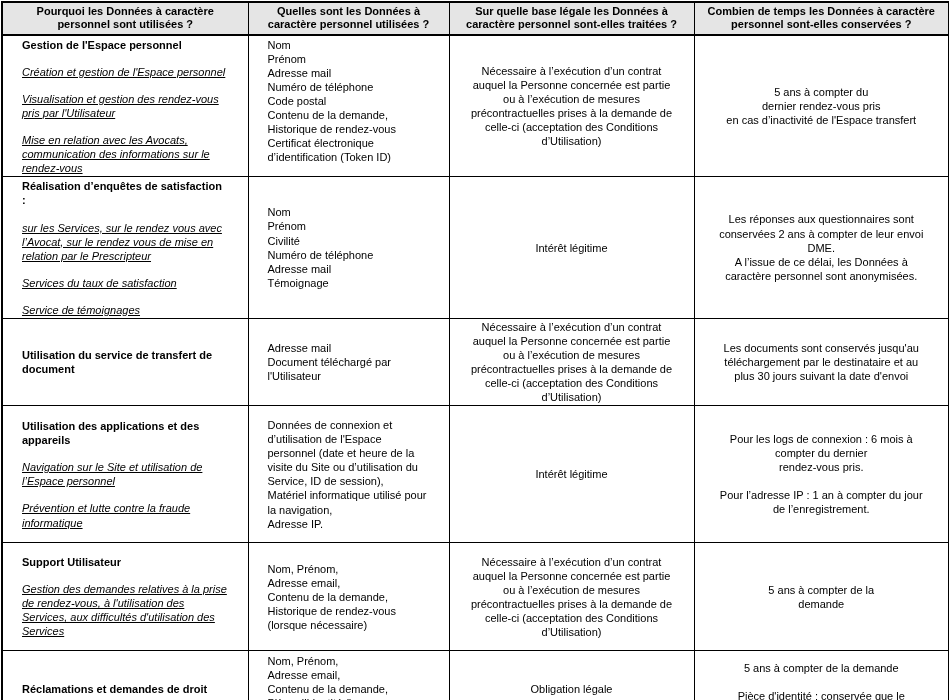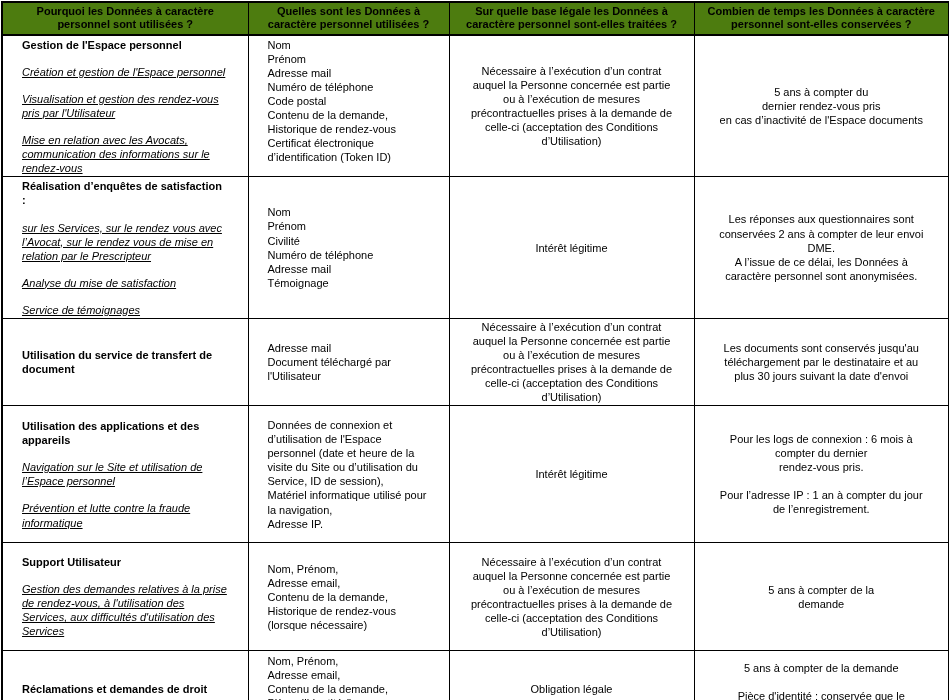--- a/index.html
+++ b/index.html
@@ -11,21 +11,21 @@
   }
   table {
     border-collapse: collapse;
     table-layout: fixed;
     width: 947px;
     margin: 1px 0 0 1px;
     border: 2px solid #000;
   }
   th, td { border: 1px solid #000; overflow: hidden; }
   thead th {
-    background: #4d7c0f;
+    background: #e5e5e5;
     font-weight: 700;
     text-align: center;
     vertical-align: middle;
     border-bottom: 2px solid #000;
     padding: 2px 6px;
     line-height: 1.22;
     height: 28px;
   }
   td { padding: 1px 19px; line-height: 1.28; vertical-align: middle; }
   td.purpose { text-align: left; }
@@ -81,28 +81,28 @@
           <div class="line">Numéro de téléphone</div>
           <div class="line">Code postal</div>
           <div class="line">Contenu de la demande,</div>
           <div class="line">Historique de rendez-vous</div>
           <div class="line">Certificat électronique d’identification (Token ID)</div>
         </td>
         <td class="legal">Nécessaire à l’exécution d’un contrat auquel la Personne concernée est partie ou à l’exécution de mesures précontractuelles prises à la demande de celle-ci (acceptation des Conditions d’Utilisation)</td>
         <td class="retention">
           <div class="line">5 ans à compter du</div>
           <div class="line">dernier rendez-vous pris</div>
-          <div class="line">en cas d’inactivité de l'Espace documents</div>
+          <div class="line">en cas d’inactivité de l'Espace transfert</div>
         </td>
       </tr>
       <tr>
         <td class="purpose">
           <p class="bold">Réalisation d’enquêtes de satisfaction :</p>
           <p class="italic">sur les Services, sur le rendez vous avec l’Avocat, sur le rendez vous de mise en relation par le Prescripteur</p>
-          <p class="italic">Analyse du mise de satisfaction</p>
+          <p class="italic">Services du taux de satisfaction</p>
           <p class="italic">Service de témoignages</p>
         </td>
         <td class="data-used">
           <div class="line">Nom</div>
           <div class="line">Prénom</div>
           <div class="line">Civilité</div>
           <div class="line">Numéro de téléphone</div>
           <div class="line">Adresse mail</div>
           <div class="line">Témoignage</div>
         </td>

